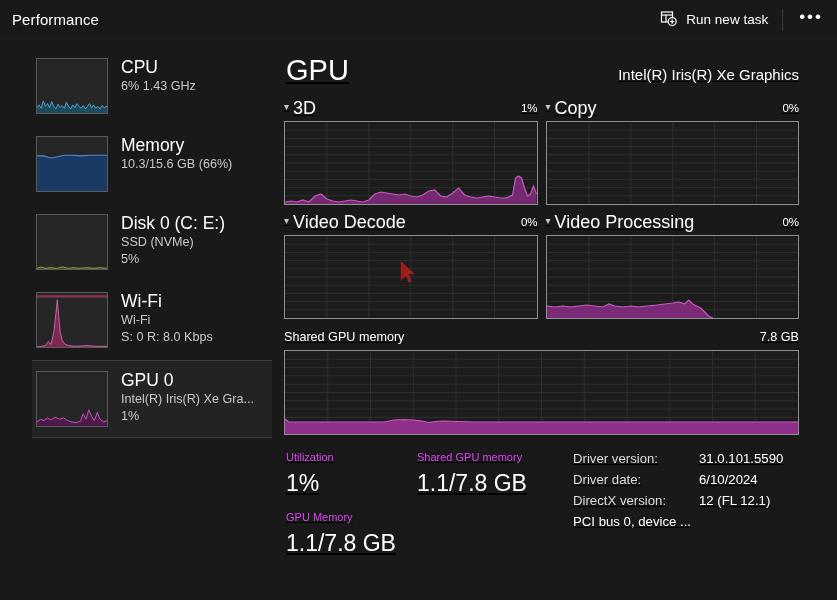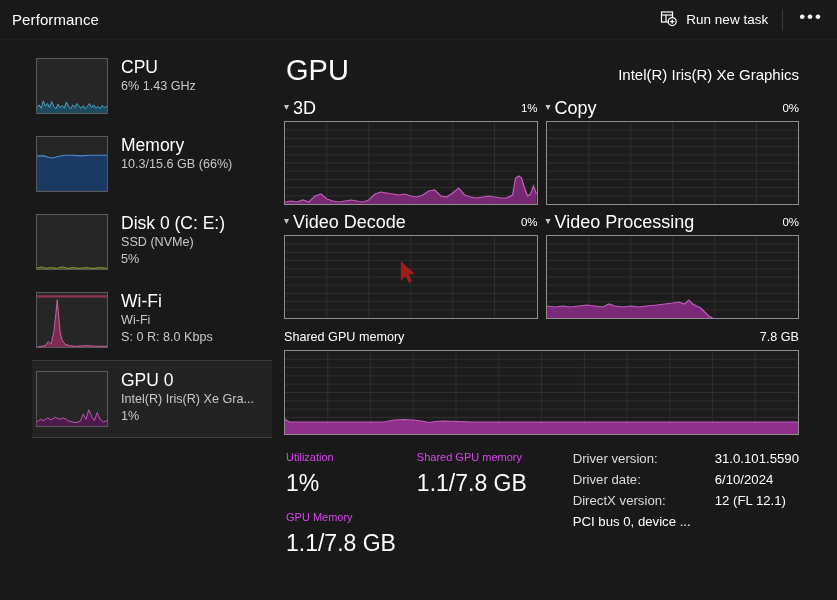--- a/index.html
+++ b/index.html
@@ -101,20 +101,21 @@
     text-overflow: ellipsis;
     max-width: 152px;
   }
 
   
   .main {
     flex: 1;
     padding: 12px 38px 17px 12px;
     position: relative;
     overflow: hidden;
+    text-decoration: underline;
   }
   .main-header {
     display: flex; align-items: baseline;
     margin-bottom: 10px;
     padding-left: 2px;
   }
   .main-title { color: #ffffff; font-size: 29px; font-weight: 400; line-height: 36px; }
   .main-device { color: #ffffff; font-size: 15px; margin-left: auto; }
 
   
@@ -166,21 +167,21 @@
     margin-top: 13px;
     padding-left: 2px;
   }
   .stats-col { width: 131px; }
   .stats-col.wide { width: 148px; }
   .stat-label { color: #d946ef; font-size: 11px; line-height: 19px; }
   .stat-value { color: #ffffff; font-size: 23px; line-height: 32px; font-weight: 400; white-space: nowrap; }
   .stat-gap { height: 9px; }
 
   .info-table { margin-left: 8px; }
-  .info-row { display: flex; line-height: 21px; gap: 16px; }
+  .info-row { display: flex; line-height: 21px; }
   .info-key { color: #dcdcdc; font-size: 13.2px; width: 126px; }
   .info-val { color: #ffffff; font-size: 13.2px; white-space: nowrap; }
 </style>
 </head>
 <body>
 
 <div class="titlebar">
   <div class="app-title">Performance</div>
   <div class="titlebar-right">
     <div class="run-task">

